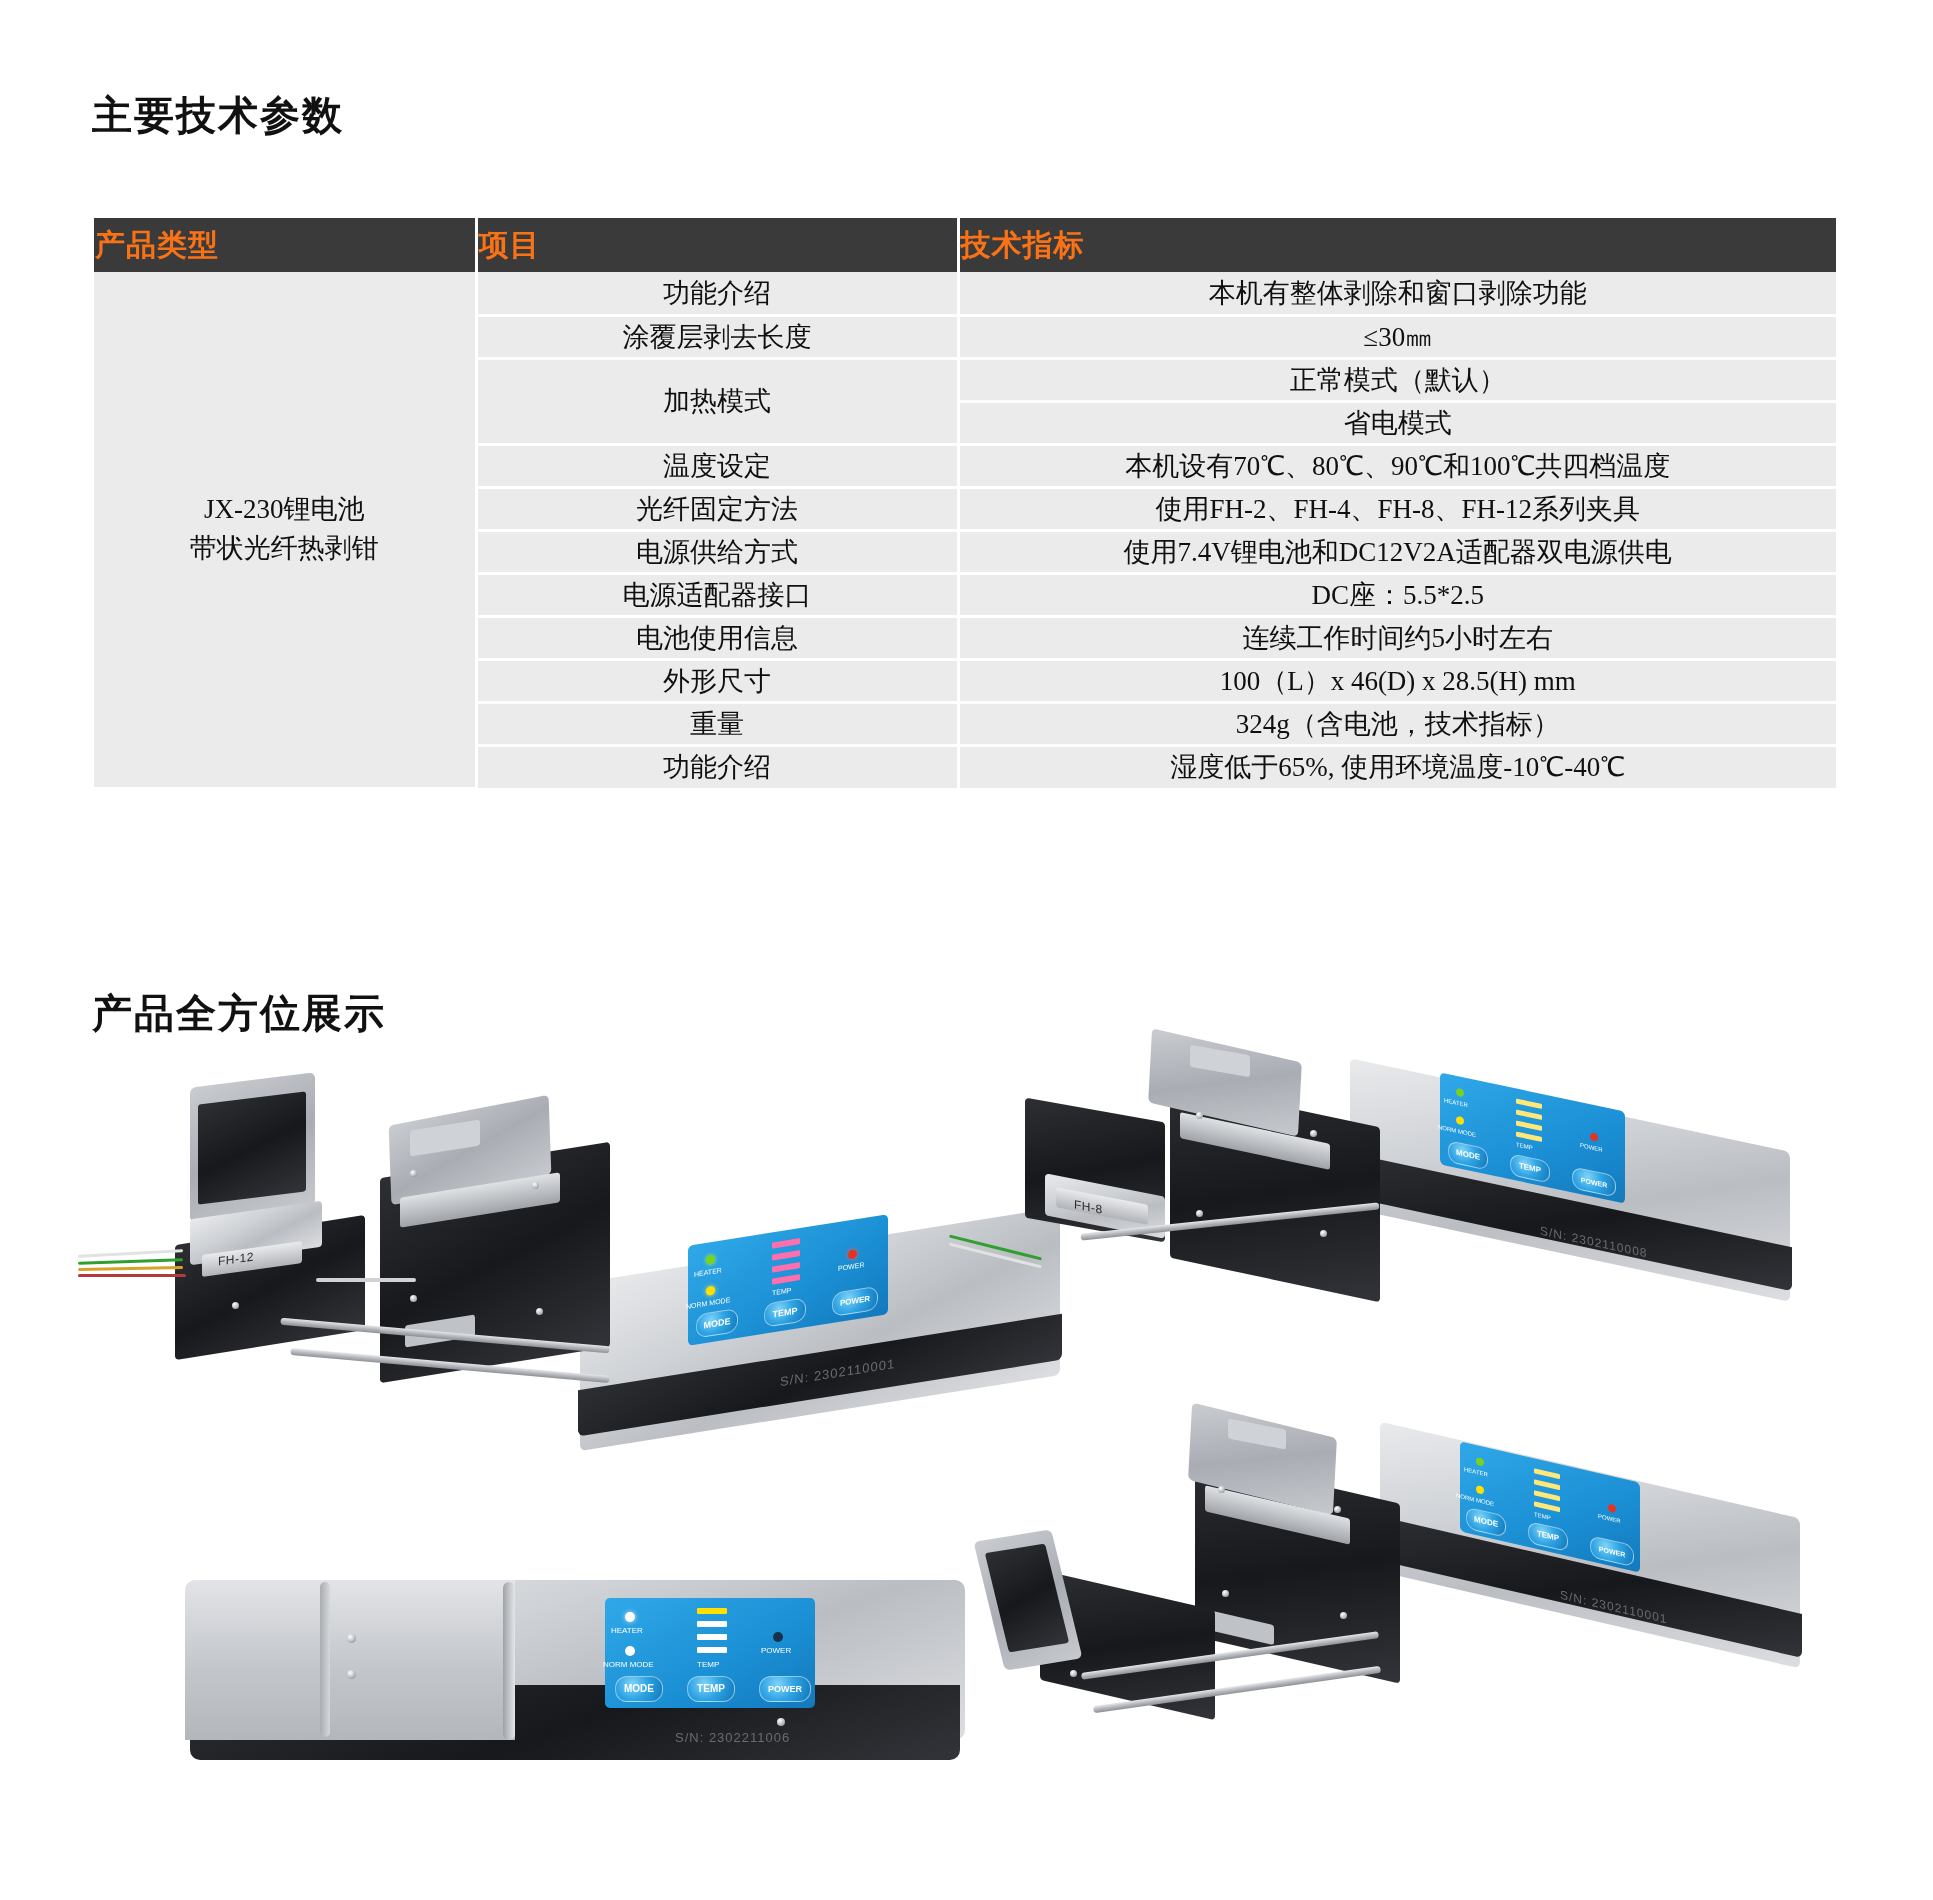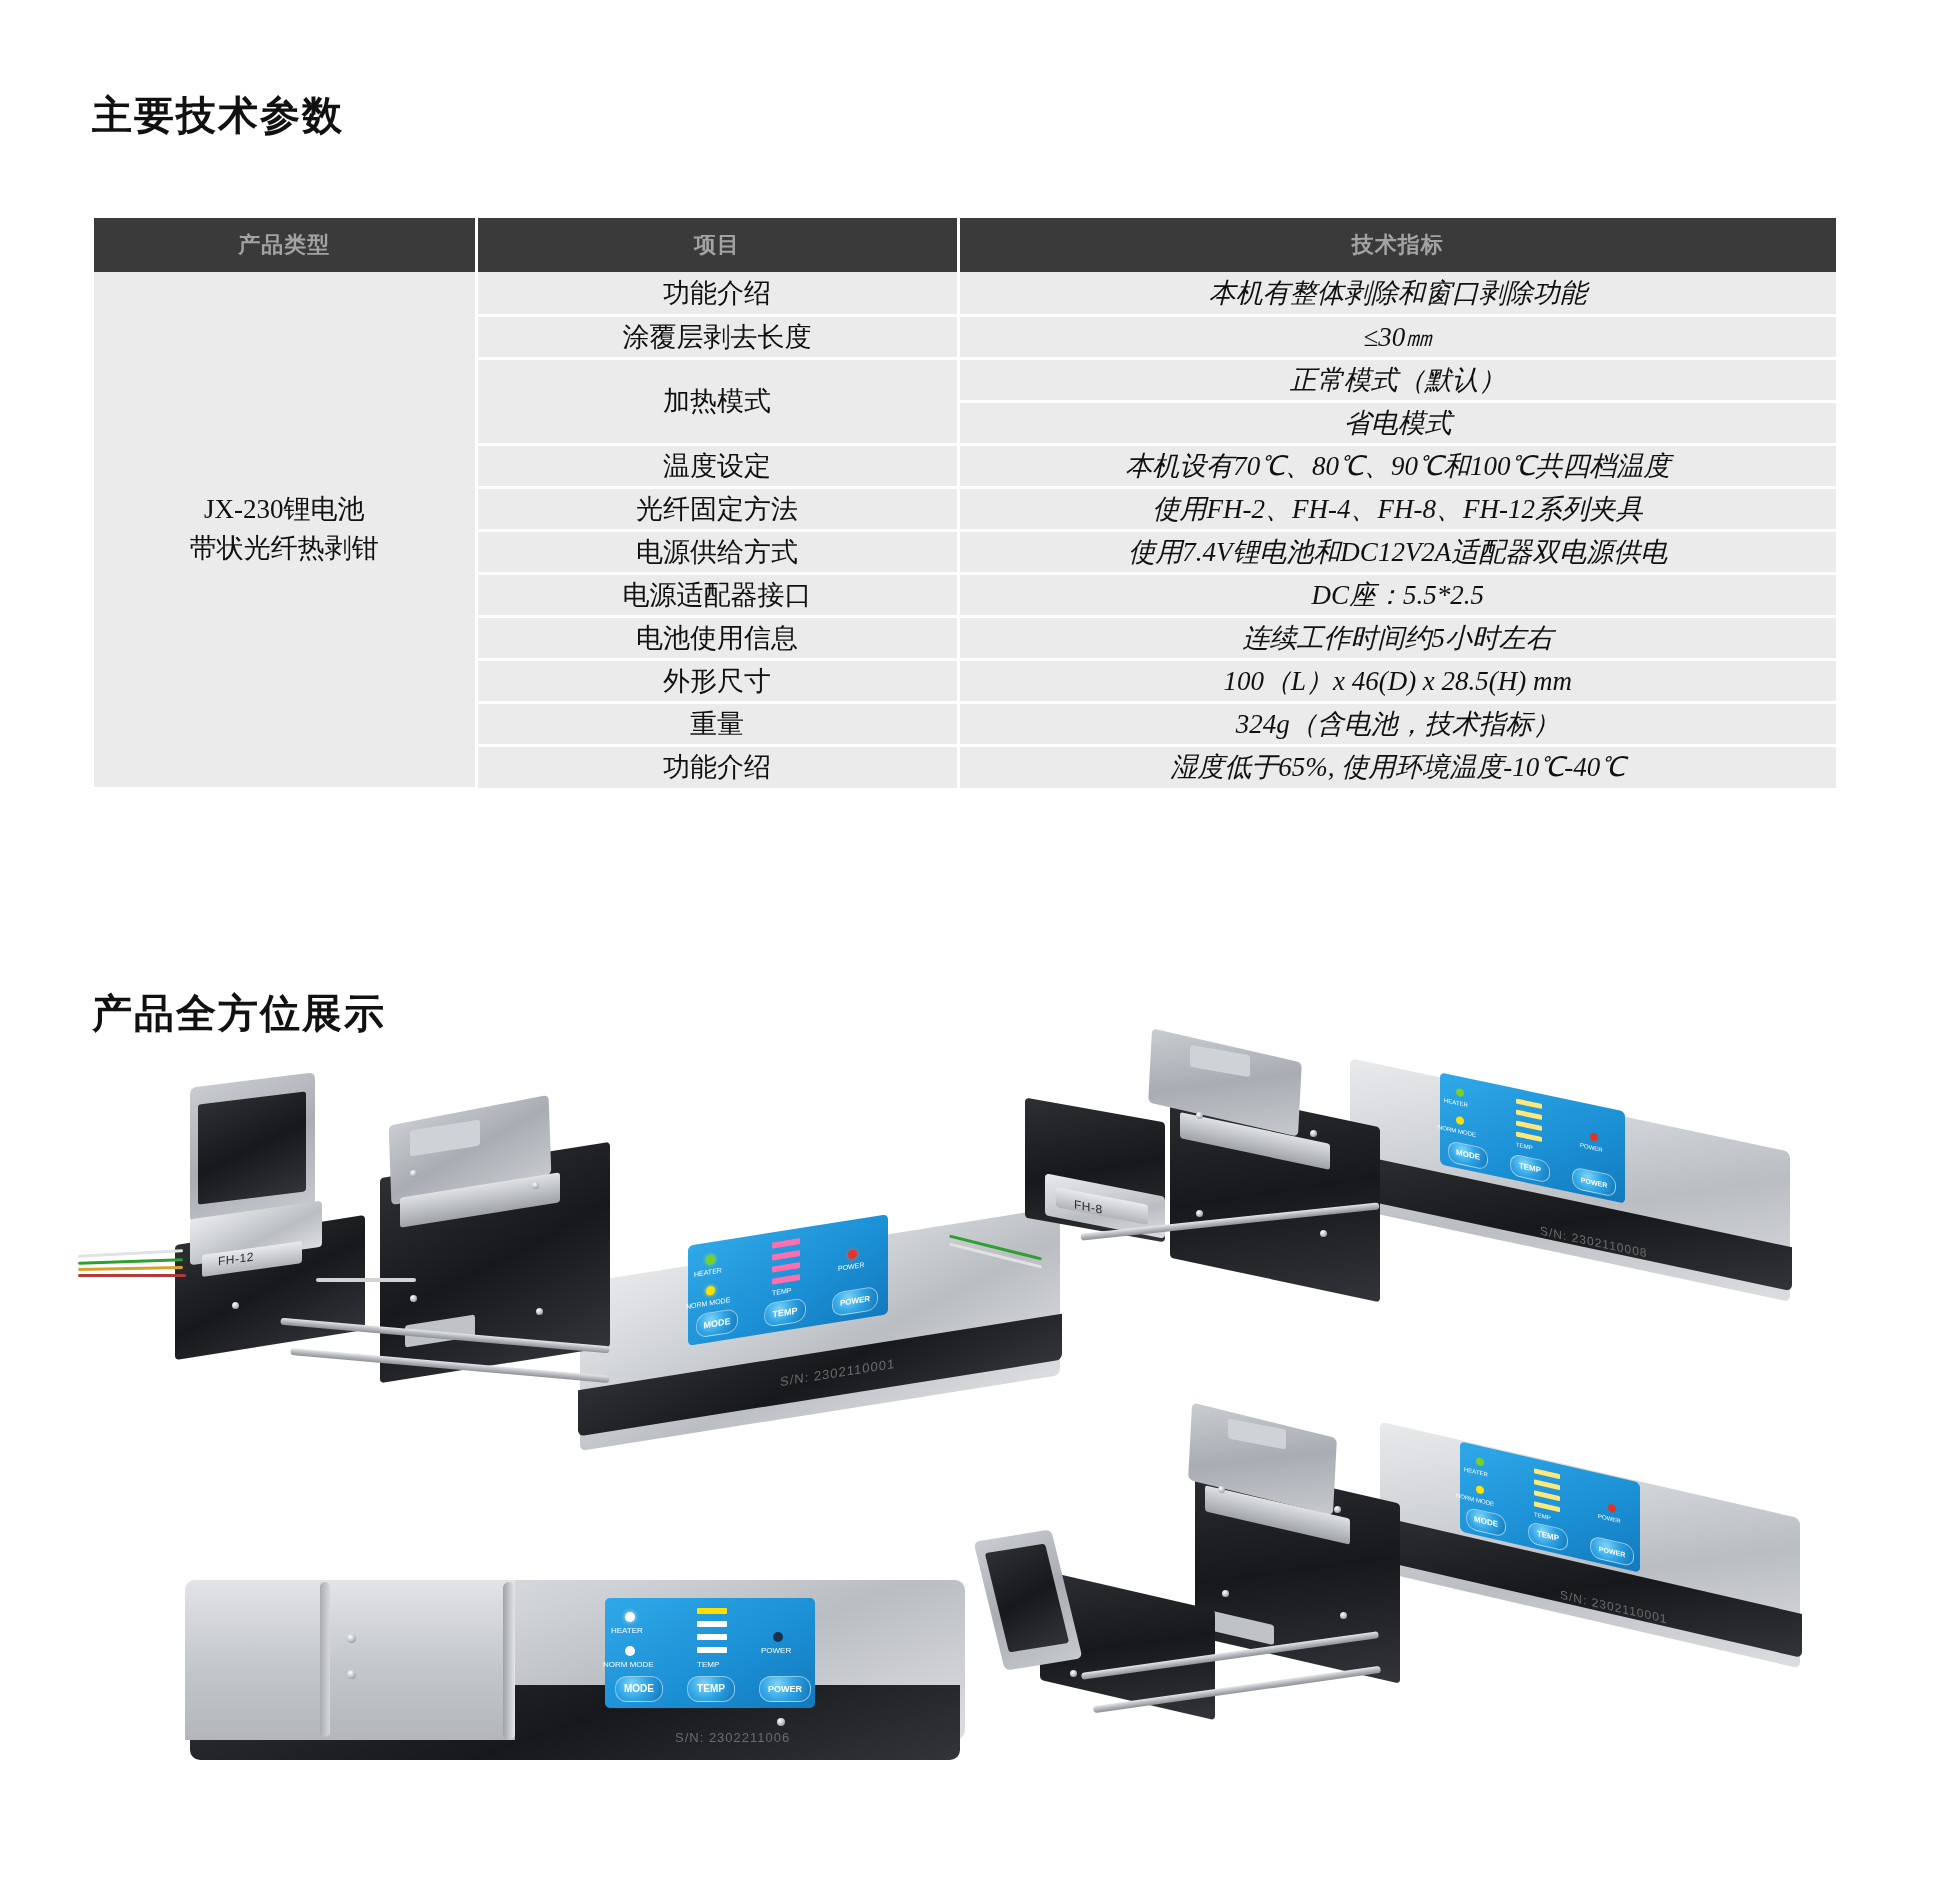--- a/index.html
+++ b/index.html
@@ -53,25 +53,25 @@
     width: 1742px;
     table-layout: fixed;
     font-family: "Liberation Serif", serif;
   }
   table.spec col.c1 { width: 382px; }
   table.spec col.c2 { width: 482px; }
   table.spec col.c3 { width: 878px; }
 
   table.spec thead th {
     background: #3a3a3a;
-    color: #a3a3a3;
-    font-size: 22px;
+    color: #f97316;
+    font-size: 30px;
     font-weight: bold;
     height: 52px;
-    text-align: center;
+    text-align: left;
     border-right: 3px solid #ffffff;
     font-family: "Liberation Sans", sans-serif;
     letter-spacing: 1px;
   }
   table.spec thead th:last-child { border-right: none; }
 
   table.spec td {
     background: #ebebeb;
     border-right: 3px solid #ffffff;
     border-bottom: 3px solid #ffffff;
@@ -84,21 +84,21 @@
   }
   table.spec td:last-child { border-right: none; }
   table.spec tr:last-child td { border-bottom: none; }
 
   td.prodtype {
     font-size: 28px;
     line-height: 1.45;
     vertical-align: middle;
   }
   td.item { font-size: 28px; margin-top: 7px; }
-  td.value { font-size: 27px; font-style: italic; }
+  td.value { font-size: 27px; }
 
   
   .showcase {
     position: absolute;
     left: 0;
     top: 1040px;
     width: 1933px;
     height: 820px;
   }
   .photo {

